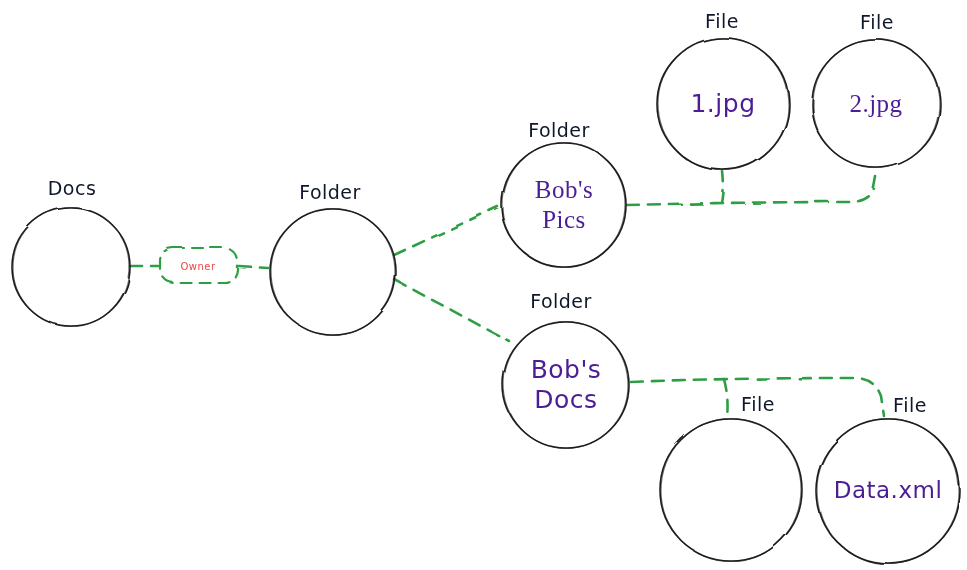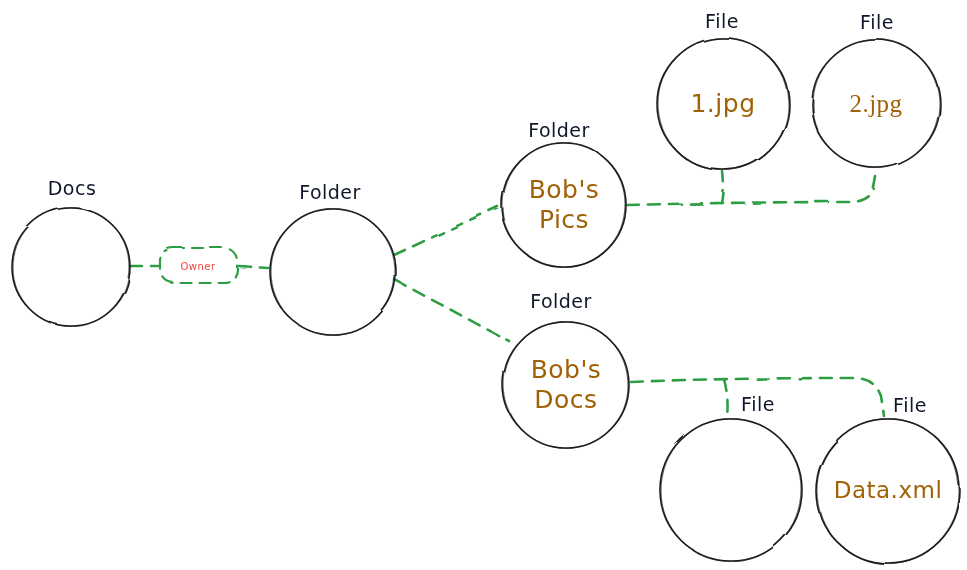--- a/index.html
+++ b/index.html
@@ -7,21 +7,21 @@
     position:relative;
     width:967px;height:570px;
     background:#ffffff;
     font-family:"DejaVu Sans", sans-serif;
     overflow:hidden;
   }
   .canvas svg{position:absolute;left:0;top:0;}
   .node-label{
     position:absolute;transform:translate(-50%,-50%);
     text-align:center;font-size:25px;line-height:1.2;
-    color:#a16207;letter-spacing:0.5px;
+    color:#4c1d95;letter-spacing:0.5px;
   }
   .type-label{
     position:absolute;transform:translate(-50%,-50%);
     font-size:19px;color:#0f172a;white-space:nowrap;letter-spacing:0.5px;
   }
   .edge-label{
     position:absolute;transform:translate(-50%,-50%);
     font-size:10px;color:#ef4444;white-space:nowrap;letter-spacing:0.5px;
   }
   .node-stroke{fill:none;stroke:#1e1e1e;stroke-width:1.6px;}
@@ -98,21 +98,21 @@
 
   <div class="type-label" style="left:72px;top:188px;">Docs</div>
   <div class="type-label" style="left:330px;top:192px;">Folder</div>
   <div class="type-label" style="left:559px;top:130px;">Folder</div>
   <div class="type-label" style="left:722px;top:21px;">File</div>
   <div class="type-label" style="left:877px;top:22px;">File</div>
   <div class="type-label" style="left:561px;top:301px;">Folder</div>
   <div class="type-label" style="left:758px;top:404px;">File</div>
   <div class="type-label" style="left:910px;top:405px;">File</div>
 
-  <div class="node-label" style="left:564px;top:205px;width:90px;">Bob's Pics</div>
+  <div class="node-label" style="left:564px;top:205px;width:90px;font-family:Liberation Serif, serif;">Bob's Pics</div>
   <div class="node-label" style="left:723px;top:104px;width:120px;">1.jpg</div>
   <div class="node-label" style="left:876px;top:104px;width:120px;font-family:Liberation Serif, serif;">2.jpg</div>
   <div class="node-label" style="left:566px;top:385px;width:90px;">Bob's Docs</div>
   <div class="node-label" style="left:888px;top:491px;width:140px;font-size:23px;">Data.xml</div>
 
   <div class="edge-label" style="left:198px;top:266px;">Owner</div>
 
 </div>
 
 </body></html>

